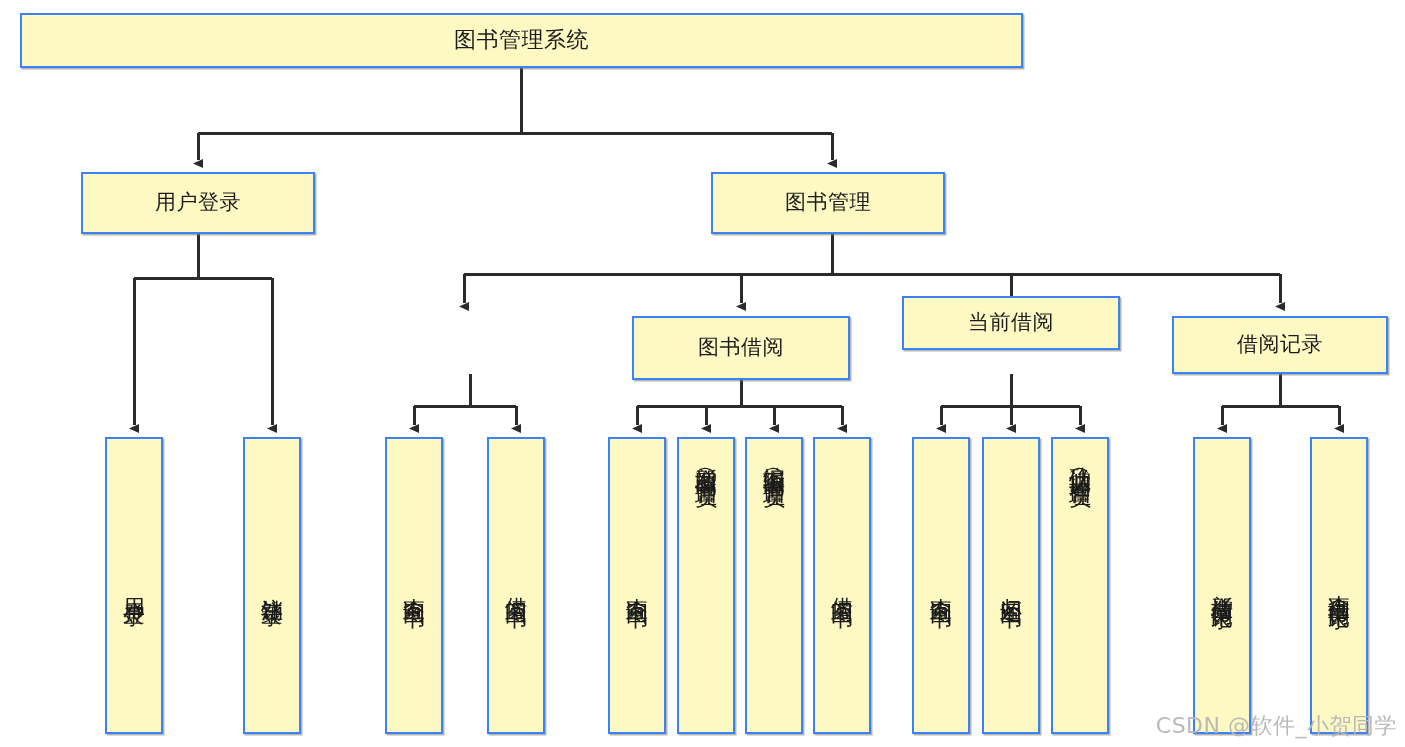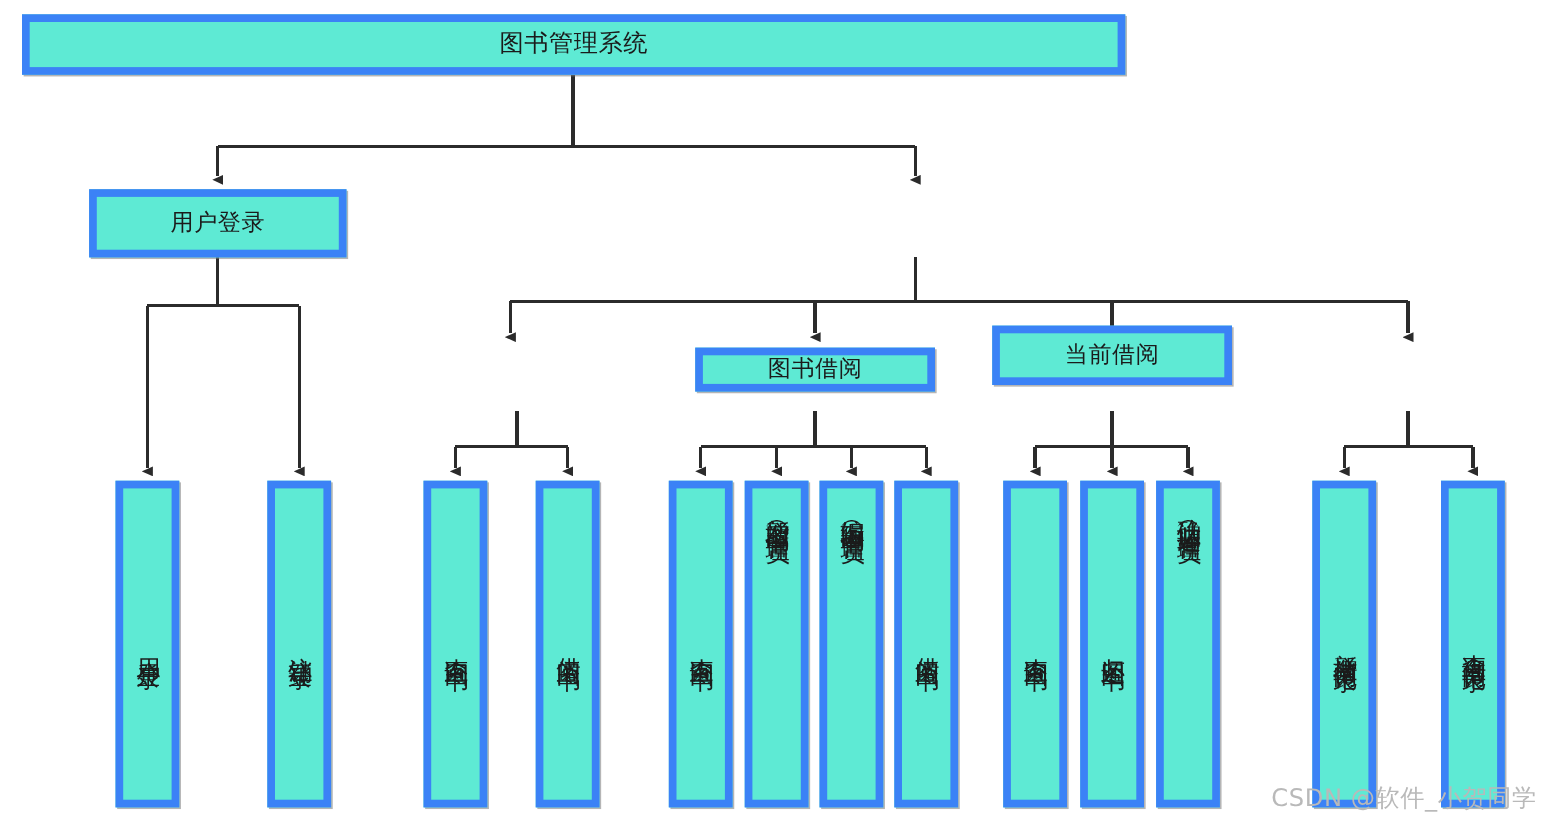--- a/index.html
+++ b/index.html
@@ -21,22 +21,22 @@
   #diagram-svg {
     position: absolute;
     left: 0;
     top: 0;
     width: 1405px;
     height: 747px;
   }
   .node {
     position: absolute;
     box-sizing: border-box;
-    background: #5eead4;
-    border: 7px solid #3b82f6;
+    background: #fef9c3;
+    border: 2px solid #3b82f6;
     box-shadow: 1.5px 1.5px 0 0 rgba(120,120,120,0.55);
     display: flex;
     align-items: center;
     justify-content: center;
     z-index: 3;
   }
   .node-label {
     color: #1b1b1b;
     letter-spacing: 0.5px;
     white-space: nowrap;
@@ -136,30 +136,36 @@
   </svg>
 
   <div class="node root horizontal" style="left:20px; top:13px; width:1003px; height:55px;">
     <span class="node-label">图书管理系统</span>
   </div>
 
   <div class="node horizontal" style="left:81px; top:172px; width:234px; height:62px;">
     <span class="node-label">用户登录</span>
   </div>
 
-
-
-  <div class="node horizontal" style="left:632px; top:316px; width:218px; height:40px;text-align:center;">
+  <div class="node horizontal" style="left:711px; top:172px; width:234px; height:62px;">
+    <span class="node-label">图书管理</span>
+  </div>
+
+
+  <div class="node horizontal" style="left:632px; top:316px; width:218px; height:64px;text-align:center;">
     <span class="node-label">图书借阅</span>
   </div>
 
   <div class="node horizontal" style="left:902px; top:296px; width:218px; height:54px;text-align:right;">
     <span class="node-label">当前借阅</span>
   </div>
 
+  <div class="node horizontal" style="left:1172px; top:316px; width:216px; height:58px;">
+    <span class="node-label">借阅记录</span>
+  </div>
 
   <div class="node vertical centered" style="left:105px; top:437px; width:58px; height:297px;">
     <span class="node-label">用户登录</span>
   </div>
 
   <div class="node vertical centered" style="left:243px; top:437px; width:58px; height:297px;">
     <span class="node-label">注销登录</span>
   </div>
 
   <div class="node vertical centered" style="left:385px; top:437px; width:58px; height:297px;">

